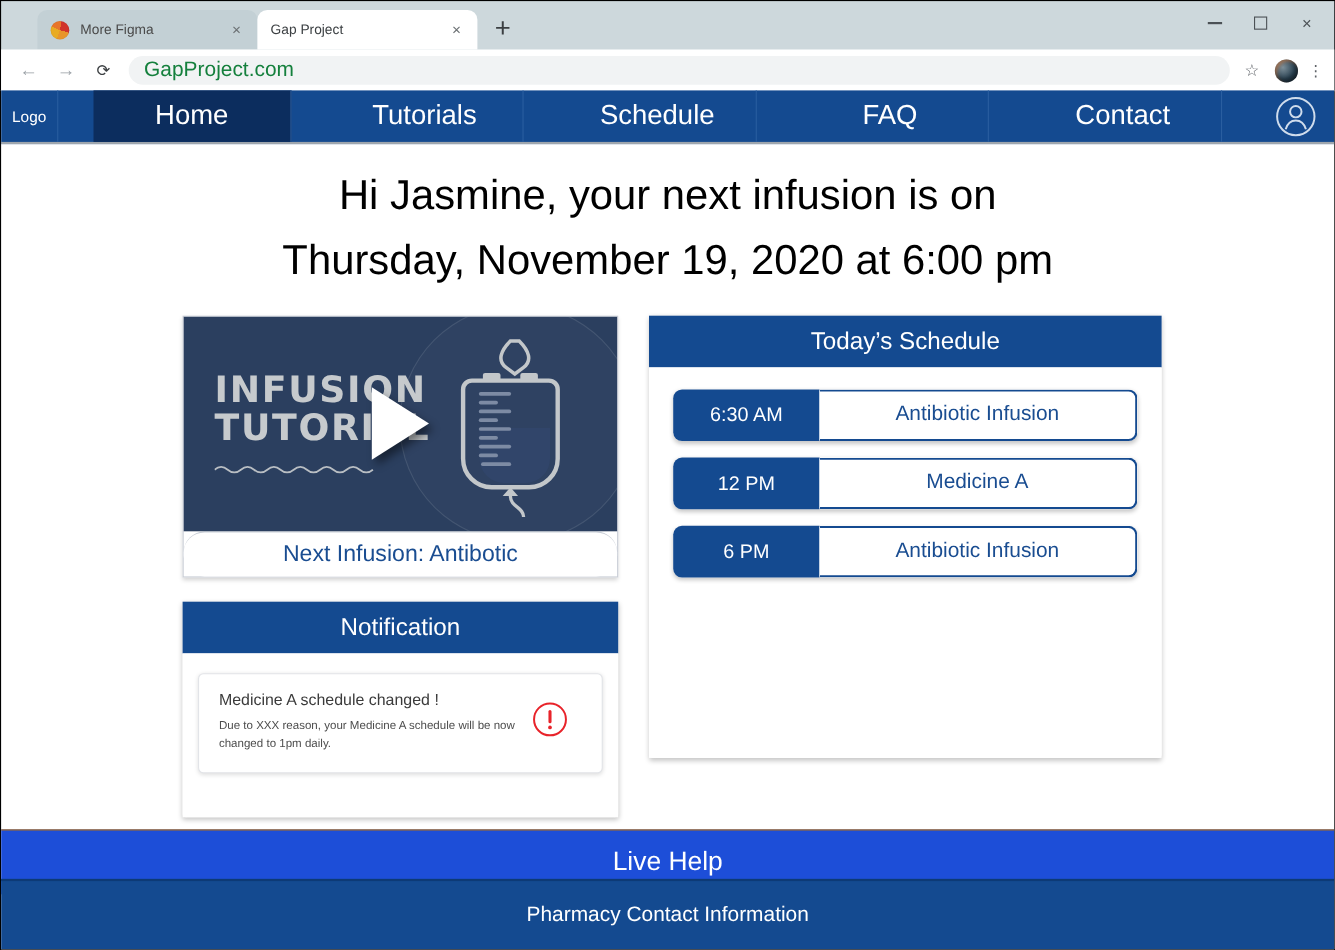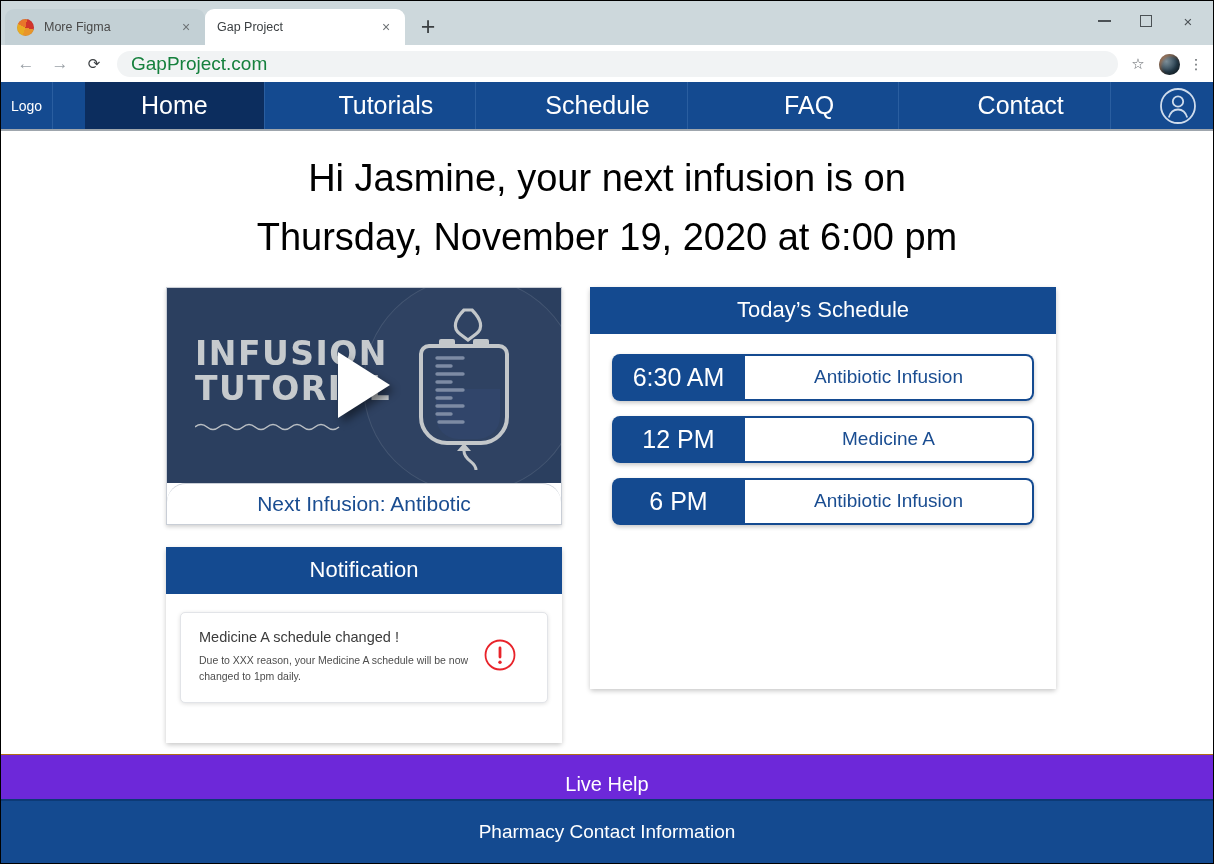--- a/index.html
+++ b/index.html
@@ -18,20 +18,21 @@
   
   .browser-chrome {
     position: absolute; left: 0; top: 0; width: 1214px; height: 82px;
     background: #cdd8dc;
     border: 1px solid #000;
     border-bottom: none;
   }
   .tabstrip {
     position: relative; height: 44px; display: flex; align-items: flex-end;
     padding-left: 4px;
+    margin-left: 29px;
   }
   .tab {
     position: relative;
     height: 36px;
     width: 200px;
     display: flex; align-items: center;
     border-top-left-radius: 9px; border-top-right-radius: 9px;
     padding: 0 10px 0 12px;
     font-size: 12.5px;
     color: #4a4a4a;
@@ -224,38 +225,38 @@
   .sched-row {
     display: flex; align-items: stretch;
     height: 47px; margin-bottom: 15px;
     border-radius: 8px;
     box-shadow: 0 2px 4px rgba(0,0,0,.22);
   }
   .sched-time {
     width: 133px; flex: 0 0 133px;
     background: #144a90; color: #fff;
     display: flex; align-items: center; justify-content: center;
-    font-size: 25px;
+    font-size: 18px;
     border-top-left-radius: 8px; border-bottom-left-radius: 8px;
   }
   .sched-name {
     flex: 1 1 auto;
     background: #fff; color: #1a4d91;
     display: flex; align-items: center; justify-content: center;
     font-size: 19px;
     border: 2px solid #144a90; border-left: none;
     border-top-right-radius: 8px; border-bottom-right-radius: 8px;
   }
 
   
   .footer-help {
     position: absolute; left: 0; bottom: 50px; width: 100%; height: 59px;
-    background: #6d28d9; color: #ffffff;
-    display: flex; align-items: center; justify-content: center;
-    font-size: 20px;
+    background: #1d4ed8; color: #ffffff;
+    display: flex; align-items: center; justify-content: center;
+    font-size: 24px;
     border-top: 1px solid #b06d17;
   }
   .footer-contact {
     position: absolute; left: 0; bottom: 0; width: 100%; height: 64px;
     background: #144a90; color: #ffffff;
     display: flex; align-items: center; justify-content: center;
     font-size: 19px;
     border-top: 2px solid #0d3a76;
   }
 </style>

